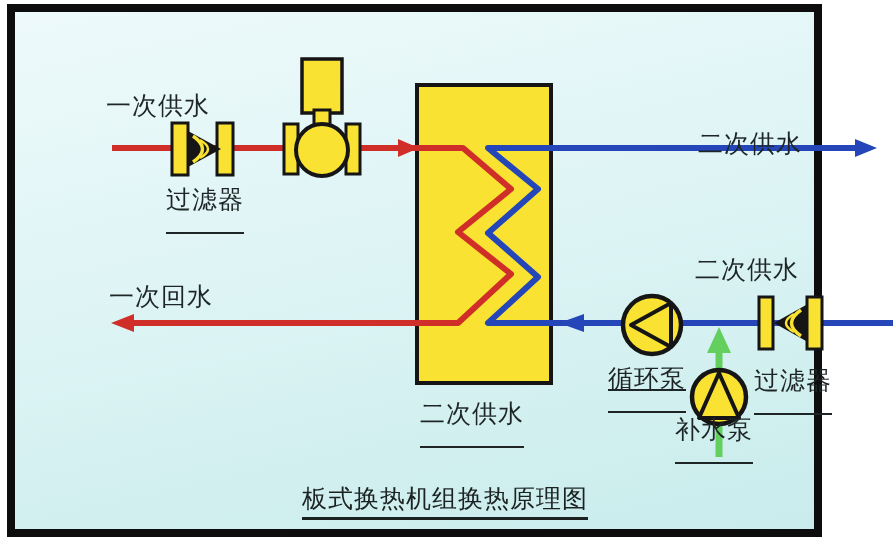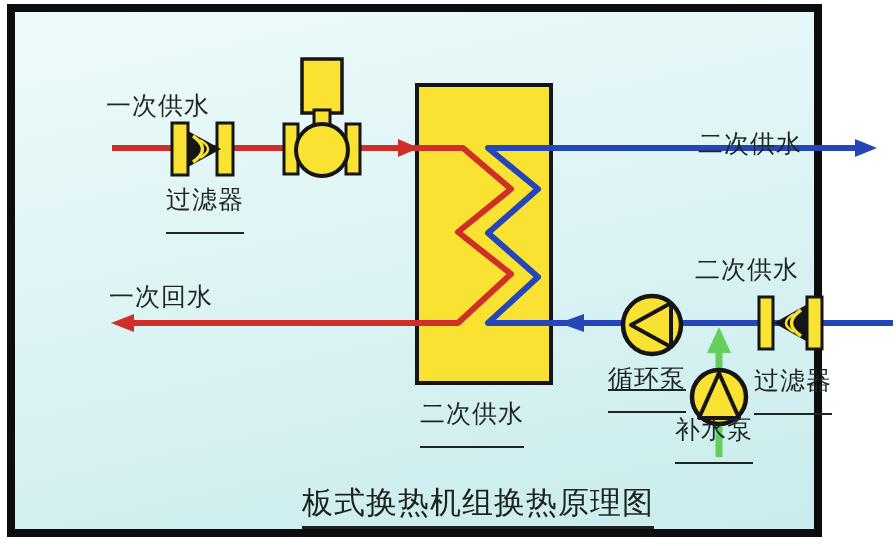--- a/index.html
+++ b/index.html
@@ -13,21 +13,21 @@
     background:linear-gradient(168deg, #eefafb 0%, #def4f5 45%, #c9ecec 100%);
     z-index:0;
   }
   svg.overlay { position:absolute; left:0; top:0; z-index:1; }
   .lbl {
     position:absolute; z-index:2; font-size:25px; line-height:1.1;
     color:#1e2526; letter-spacing:1px; white-space:nowrap;
   }
   .lbl.u { border-bottom:2.5px solid #1e2526; padding-bottom:18px; }
   .title {
-    position:absolute; z-index:2; font-size:31px; color:#1c2222;
+    position:absolute; z-index:2; font-size:25px; color:#1c2222;
     letter-spacing:1px; white-space:nowrap;
     border-bottom:3px solid #1c2222; padding-bottom:2px;
   }
 </style>
 </head>
 <body>
 
 <div class="stage">
 
   <div class="frame"></div>

